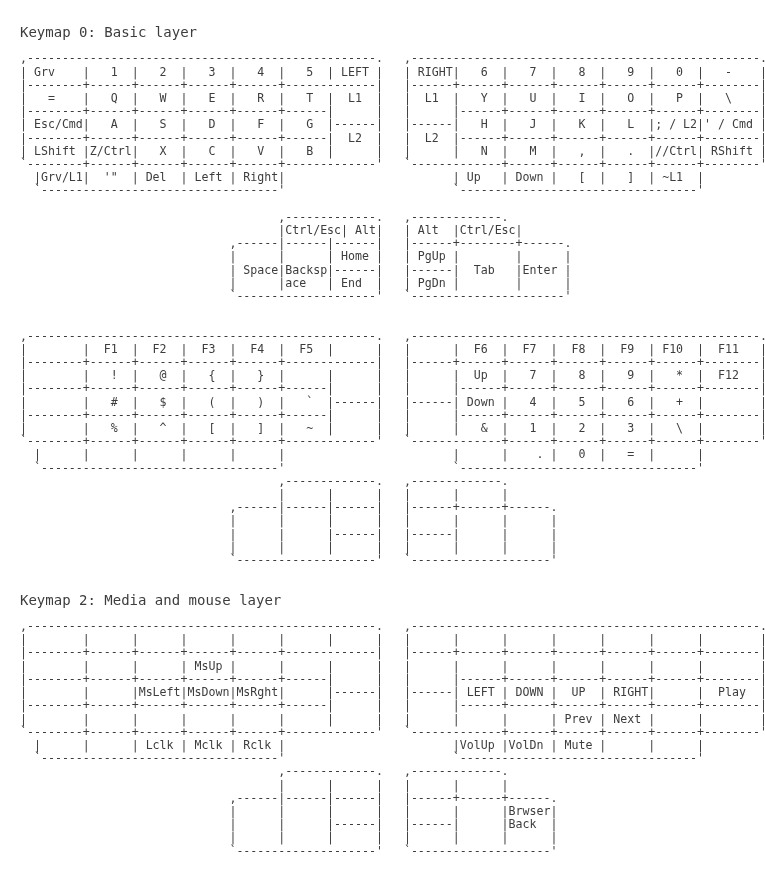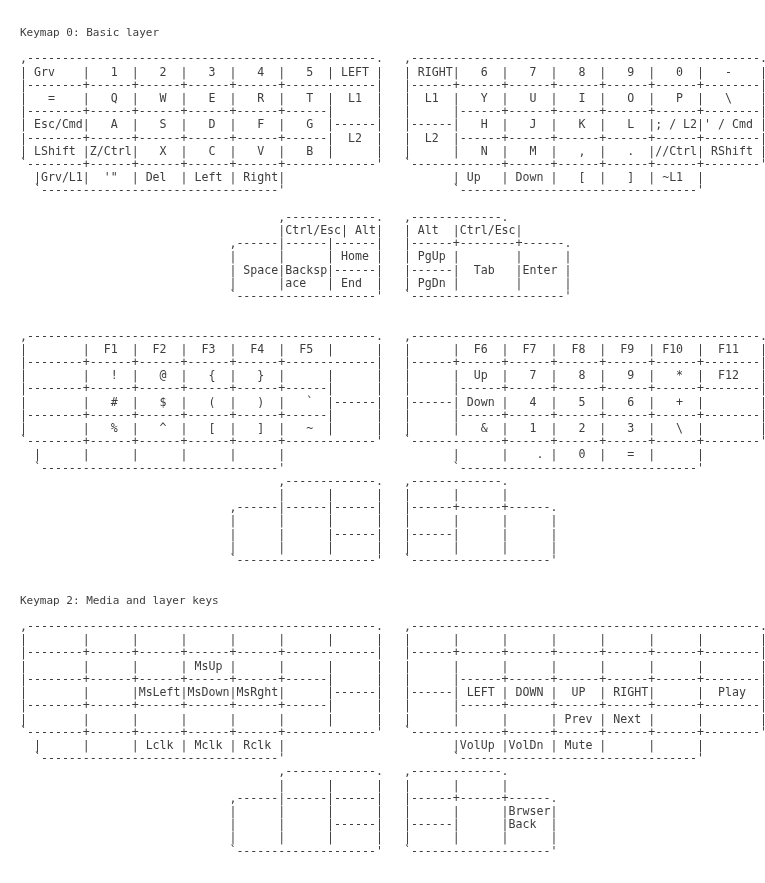--- a/index.html
+++ b/index.html
@@ -13,21 +13,21 @@
   .doc {
     box-sizing: border-box;
     padding: 26px 0 0 20px;
     color: #3d3d3d;
     font-family: "DejaVu Sans Mono", "Liberation Mono", monospace;
   }
   .section {
     margin: 0 0 26.4px 0;
   }
   .section-title {
-    font-size: 11px;
+    font-size: 14px;
     line-height: 13.2px;
     margin: 0 0 13.2px 0;
     white-space: pre;
   }
   .ascii-art {
     margin: 0;
     font-family: "DejaVu Sans Mono", "Liberation Mono", monospace;
     font-size: 11.6px;
     line-height: 13.2px;
     white-space: pre;
@@ -76,21 +76,21 @@
                                      ,-------------.   ,-------------.
                                      |      |      |   |      |      |
                               ,------|------|------|   |------+------+------.
                               |      |      |      |   |      |      |      |
                               |      |      |------|   |------|      |      |
                               |      |      |      |   |      |      |      |
                               `--------------------'   `--------------------'</pre>
   </div>
 
   <div class="section">
-    <div class="section-title">Keymap 2: Media and layer keys</div>
+    <div class="section-title">Keymap 2: Media and mouse layer</div>
     <pre class="ascii-art">,--------------------------------------------------.   ,--------------------------------------------------.
 |        |      |      |      |      |      |      |   |      |      |      |      |      |      |        |
 |--------+------+------+------+------+-------------|   |------+------+------+------+------+------+--------|
 |        |      |      | MsUp |      |      |      |   |      |      |      |      |      |      |        |
 |--------+------+------+------+------+------|      |   |      |------+------+------+------+------+--------|
 |        |      |MsLeft|MsDown|MsRght|      |------|   |------| LEFT | DOWN |  UP  | RIGHT|      |  Play  |
 |--------+------+------+------+------+------|      |   |      |------+------+------+------+------+--------|
 |        |      |      |      |      |      |      |   |      |      |      | Prev | Next |      |        |
 `--------+------+------+------+------+-------------'   `-------------+------+------+------+------+--------'
   |      |      | Lclk | Mclk | Rclk |                        |VolUp |VolDn | Mute |      |      |

